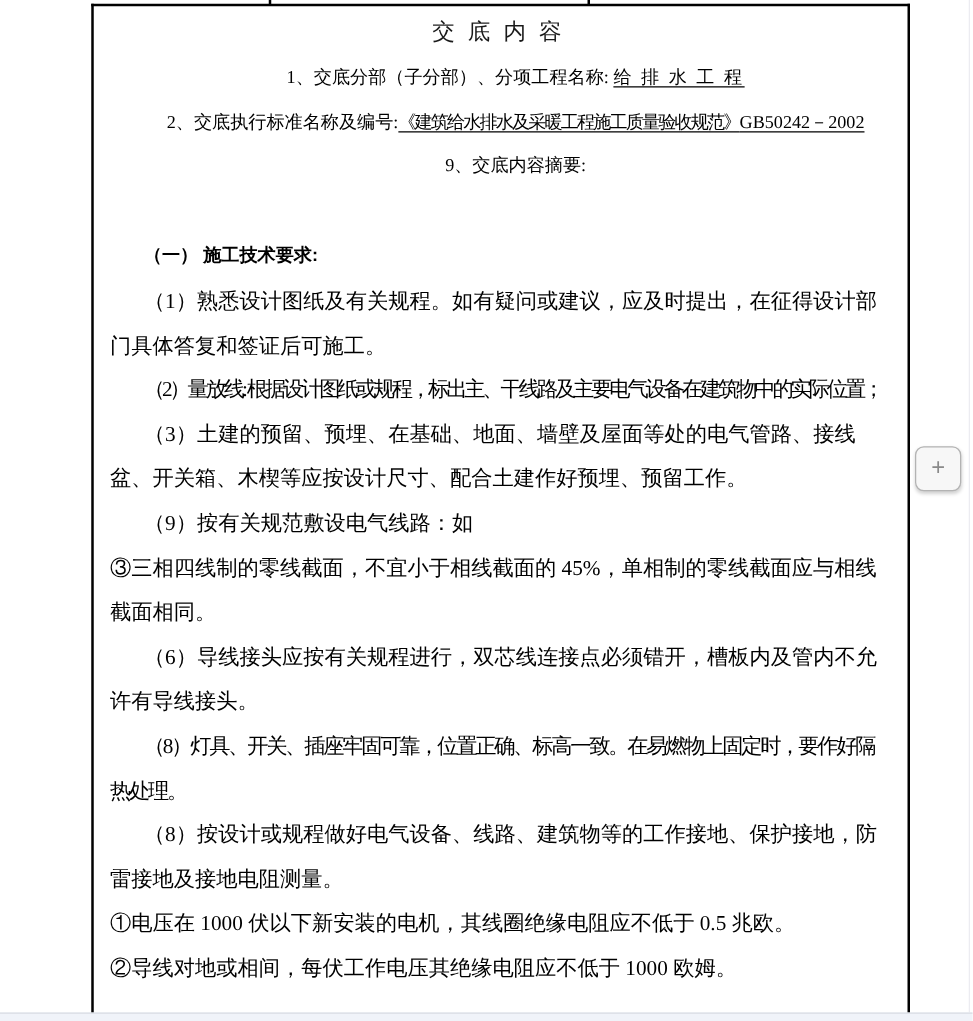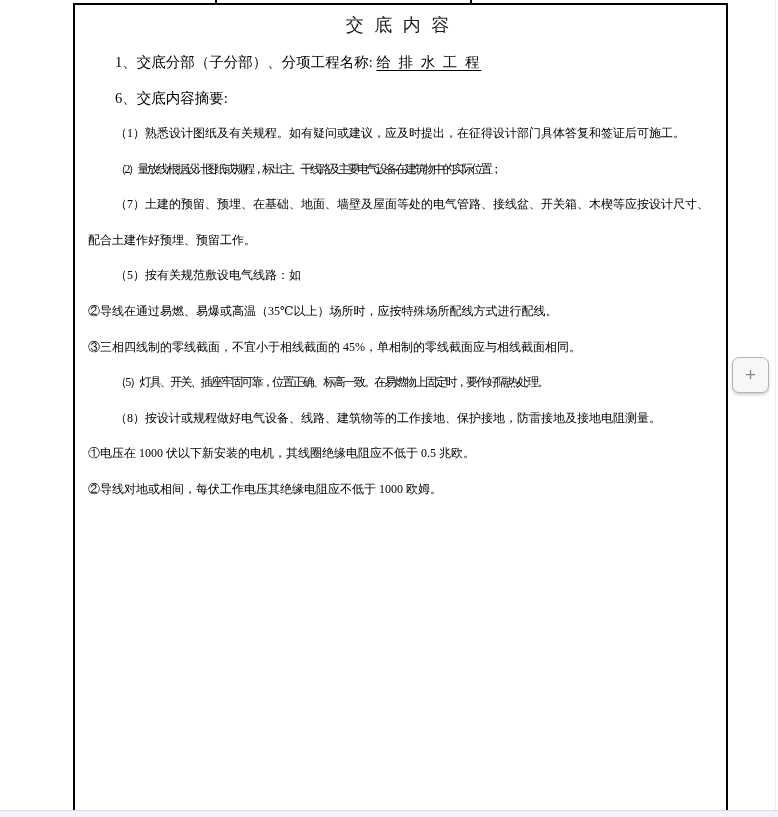--- a/index.html
+++ b/index.html
@@ -19,33 +19,33 @@
   .stub{position:absolute;top:0;width:2px;height:4px;background:#000;}
   .stub.s1{left:215px;} .stub.s2{left:470px;}
 
   .content{position:absolute;left:88px;top:3px;width:622px;}
 
   .doc-title{
     height:42px;line-height:44px;text-align:center;
     font-size:18px;letter-spacing:3px;color:#1a1a1a;
   }
   .hline{line-height:35.5px;font-size:14.5px;white-space:nowrap;}
-  .hline{padding-left:27px;}
+  .hline{padding-left:27px;text-align:center;}
   .u{text-decoration:underline;text-underline-offset:3px;}
   .spaced{letter-spacing:2px;}
   .cond-name{letter-spacing:-1.5px;}
 
   .section-heading{
     margin-top:36px;line-height:35.5px;font-size:14.5px;font-weight:bold;
     font-family:"Liberation Sans","DejaVu Sans",sans-serif;
     padding-left:27px;
   }
 
   .body-text p{
-    margin:0;font-size:12px;line-height:35.6px;text-align:left;
+    margin:0;font-size:17px;line-height:35.6px;text-align:left;
   }
   .body-text p.indent{text-indent:27px;}
   .body-text p.cond-2{letter-spacing:-2.5px;}
   .body-text p.cond-7{letter-spacing:-1.8px;}
 
   
   .add-btn{
     position:absolute;left:732px;top:357px;width:37px;height:36px;
     background:#f7f7f7;border:1px solid #b3b3b3;border-radius:7px;
     box-shadow:0 2px 3px rgba(0,0,0,0.18);
@@ -74,34 +74,38 @@
   <div class="table-frame"></div>
 
   <div class="content">
 
     <div class="doc-title">交 底 内 容</div>
 
     <div class="hline">
       <span>1、交底分部（子分部）、分项工程名称: </span><span class="u spaced">给 排 水 工 程</span>
     </div>
 
+    <div class="hline">
+      <span>2、交底执行标准名称及编号:</span><span class="u cond-name">《建筑给水排水及采暖工程施工质量验收规范》</span><span class="u">GB50242－2002</span>
+    </div>
 
     <div class="hline">
-      <span>6、交底内容摘要:</span>
+      <span>9、交底内容摘要:</span>
     </div>
 
+    <div class="section-heading">（一） 施工技术要求:</div>
 
     <div class="body-text">
       <p class="indent">（1）熟悉设计图纸及有关规程。如有疑问或建议，应及时提出，在征得设计部门具体答复和签证后可施工。</p>
       <p class="indent cond-2">（2）量放线: 根据设计图纸或规程，标出主、干线路及主要电气设备在建筑物中的实际位置；</p>
-      <p class="indent">（7）土建的预留、预埋、在基础、地面、墙壁及屋面等处的电气管路、接线盆、开关箱、木楔等应按设计尺寸、配合土建作好预埋、预留工作。</p>
-      <p class="indent">（5）按有关规范敷设电气线路：如</p>
-      <p>②导线在通过易燃、易爆或高温（35℃以上）场所时，应按特殊场所配线方式进行配线。</p>
+      <p class="indent">（3）土建的预留、预埋、在基础、地面、墙壁及屋面等处的电气管路、接线盆、开关箱、木楔等应按设计尺寸、配合土建作好预埋、预留工作。</p>
+      <p class="indent">（9）按有关规范敷设电气线路：如</p>
       <p>③三相四线制的零线截面，不宜小于相线截面的 45%，单相制的零线截面应与相线截面相同。</p>
-      <p class="indent cond-7">（5）灯具、开关、插座牢固可靠，位置正确、标高一致。在易燃物上固定时，要作好隔热处理。</p>
+      <p class="indent">（6）导线接头应按有关规程进行，双芯线连接点必须错开，槽板内及管内不允许有导线接头。</p>
+      <p class="indent cond-7">（8）灯具、开关、插座牢固可靠，位置正确、标高一致。在易燃物上固定时，要作好隔热处理。</p>
       <p class="indent">（8）按设计或规程做好电气设备、线路、建筑物等的工作接地、保护接地，防雷接地及接地电阻测量。</p>
       <p>①电压在 1000 伏以下新安装的电机，其线圈绝缘电阻应不低于 0.5 兆欧。</p>
       <p>②导线对地或相间，每伏工作电压其绝缘电阻应不低于 1000 欧姆。</p>
     </div>
 
   </div>
 
   <div class="add-btn">
     <span>+</span>
   </div>

